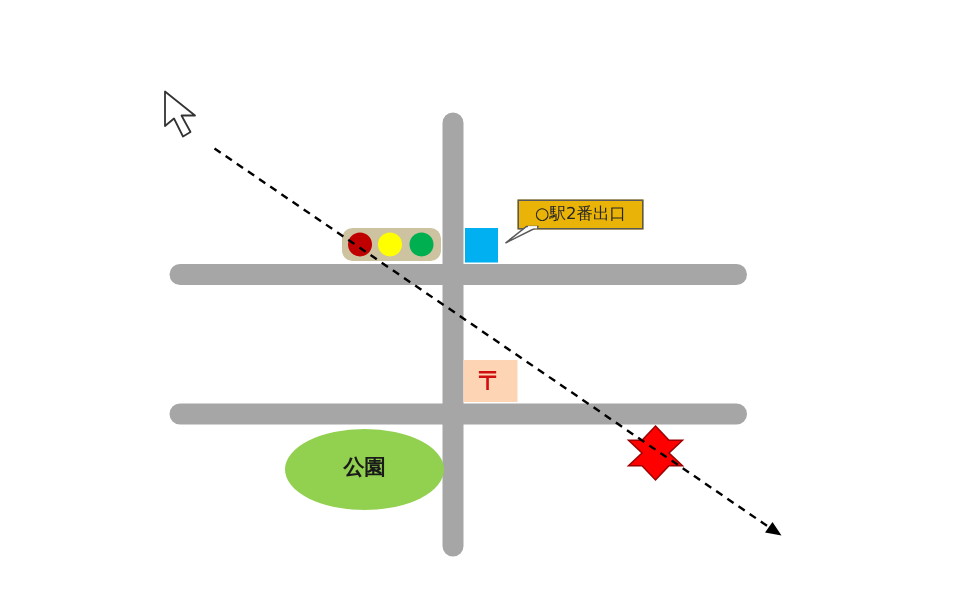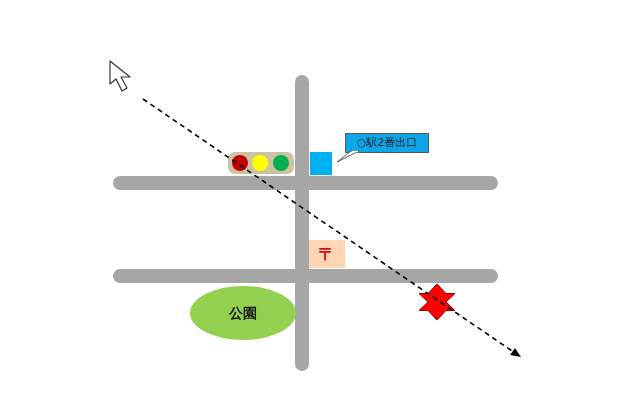--- a/index.html
+++ b/index.html
@@ -7,28 +7,28 @@
            font-family: "DejaVu Sans", sans-serif; }
     #map { position: absolute; left: 0; top: 0; width: 640px; height: 409px; }
     .road-h { position: absolute; height: 14px; background: #a6a6a6; border-radius: 7px; }
     .road-v { position: absolute; width: 14px; background: #a6a6a6; border-radius: 7px; }
     .traffic-light { position: absolute; left: 228px; top: 152px; width: 66px; height: 22px;
                      background: #cdc3a0; border-radius: 7px; }
     .light { position: absolute; top: 3px; width: 16px; height: 16px; border-radius: 50%; }
     .station-exit { position: absolute; left: 310px; top: 152px; width: 22px; height: 23px;
                     background: #00b0f0; }
     .callout { position: absolute; left: 345px; top: 133px; width: 82px; height: 18px;
-               border: 1px solid #595959; background: #0ea5e9; font-size: 11px; line-height: 18px;
+               border: 1px solid #595959; background: #eab308; font-size: 11px; line-height: 18px;
                text-align: center; color: #262626; }
     .post-office { position: absolute; left: 309px; top: 240px; width: 36px; height: 28px;
                    background: #fdd5b5; color: #d01010; font-size: 17px; line-height: 28px;
                    text-align: center; font-weight: bold; }
     .park { position: absolute; left: 190px; top: 286px; width: 106px; height: 54px;
             border-radius: 50%; background: #92d050; font-size: 14px; line-height: 54px;
-            text-align: center; color: #1a1a1a; font-weight: bold; }
+            text-align: center; color: #1a1a1a; font-weight: bold; font-family: Liberation Mono, monospace; }
     .note { position: absolute; left: 388px; top: 320px; font-size: 11.5px; color: #404040;
             white-space: nowrap; }
     svg.overlay { position: absolute; left: 0; top: 0; pointer-events: none; }
   </style>
 </head>
 <body>
 
 <div id="map">
 
   <div class="road-h" style="left:113px; top:176px; width:385px;"></div>

